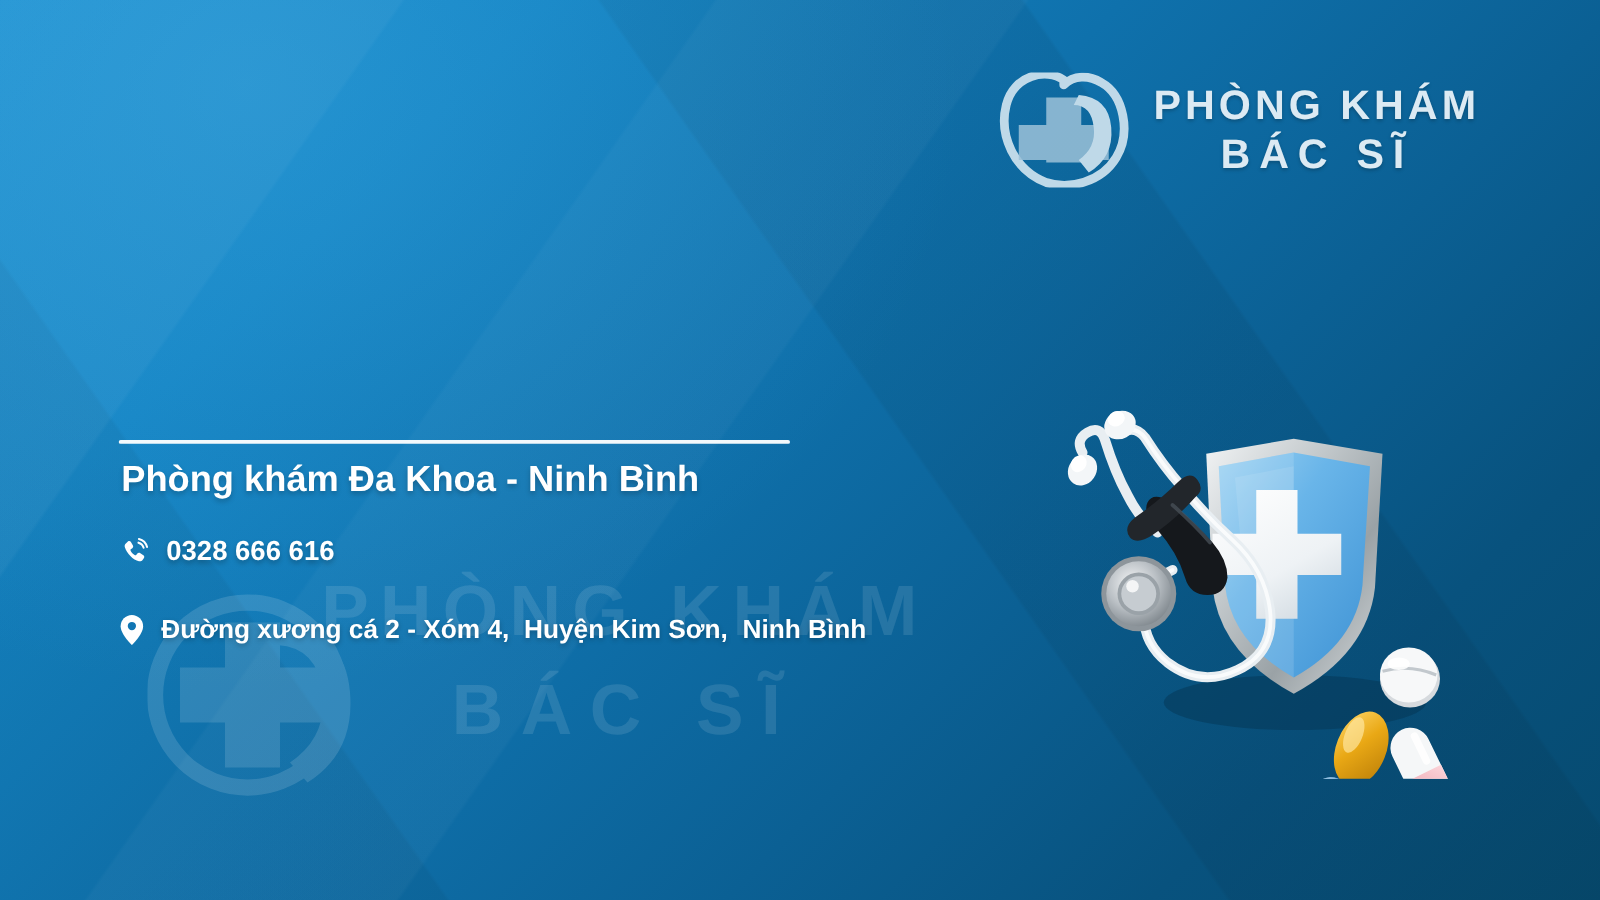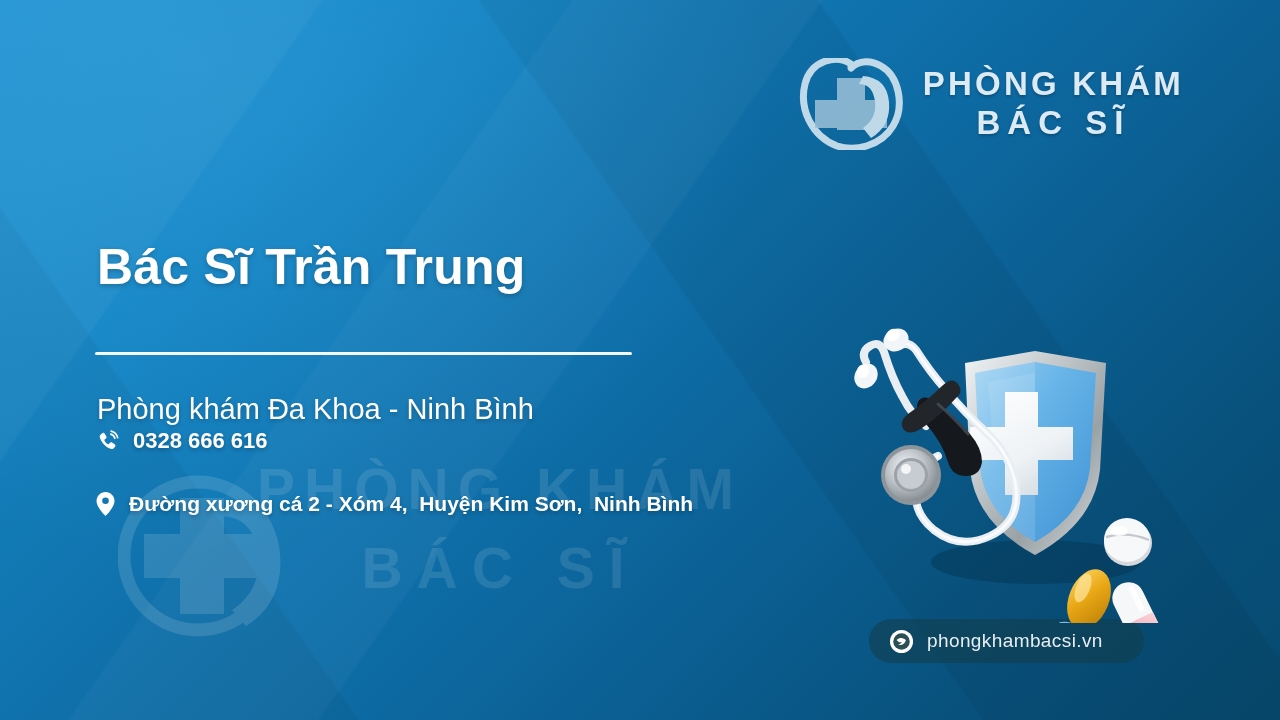--- a/index.html
+++ b/index.html
@@ -102,25 +102,25 @@
     top: 352px;
     width: 537px;
     height: 3px;
     background: #ffffff;
     opacity: 0.95;
     border-radius: 2px;
   }
   .subtitle {
     position: absolute;
     left: 97px;
-    top: 393px;
+    top: 368px;
     margin: 0;
     color: #ffffff;
     font-size: 29px;
-    font-weight: normal;
+    font-weight: bold;
     text-shadow: 0 2px 4px rgba(0,0,0,0.22);
   }
 
   .info-row {
     position: absolute;
     display: flex;
     align-items: center;
     gap: 14px;
     color: #ffffff;
     font-weight: bold;
@@ -185,49 +185,40 @@
       <path d="M54 6 C40 -4 14 2 8 26 C2 50 14 78 40 88 C58 94 84 88 96 68 C108 48 102 18 84 8 C74 2 62 2 54 10 Z" fill="none" stroke="#cfe3ef" stroke-width="7" stroke-linejoin="round"></path>
       <path d="M40 20 h28 v22 h22 v28 h-22 v2 h-28 v-2 h-22 v-28 h22 z" fill="#a8c9dd" opacity="0.85"></path>
       <path d="M66 18 q24 2 26 26 q2 24 -18 36 l-8 -10 q14 -10 12 -26 q-2 -18 -16 -18 z" fill="#cfe3ef"></path>
     </svg>
     <div class="logo-text">
       <div class="logo-line1">PHÒNG KHÁM</div>
       <div class="logo-line2">BÁC SĨ</div>
     </div>
   </div>
 
-  <h1 class="title">Bác Sĩ Trần Trung</h1>
   <div class="divider"></div>
   <h2 class="subtitle">Phòng khám Đa Khoa - Ninh Bình</h2>
 
   <div class="info-row" id="phone-row">
     <svg class="ico" width="23" height="23" viewBox="0 0 24 24">
       <path d="M6.8 3.2 c0.8 -0.5 1.8 -0.3 2.3 0.6 l1.7 2.9 c0.4 0.8 0.2 1.7 -0.5 2.2 l-1.3 1 c-0.3 0.2 -0.4 0.6 -0.2 1 c0.7 1.6 2.1 3.1 3.7 3.9 c0.4 0.2 0.8 0.1 1 -0.2 l1 -1.2 c0.5 -0.7 1.5 -0.9 2.2 -0.4 l2.8 1.8 c0.8 0.5 1 1.6 0.5 2.4 l-1 1.4 c-0.7 1 -2 1.5 -3.2 1.2 C11 18.7 5.6 13.4 4 7.9 c-0.4 -1.2 0.1 -2.5 1.1 -3.2 z" fill="#ffffff"></path>
       <path d="M15.4 4.3 a6.2 6.2 0 0 1 4.3 4.3" fill="none" stroke="#ffffff" stroke-width="1.7" stroke-linecap="round"></path>
       <path d="M15.8 1.2 a9.4 9.4 0 0 1 6.8 6.8" fill="none" stroke="#ffffff" stroke-width="1.7" stroke-linecap="round"></path>
     </svg>
     <span>0328 666 616</span>
   </div>
 
   <div class="info-row" id="address-row">
     <svg class="ico" width="19" height="24" viewBox="0 0 18 24">
       <path d="M9 0 C4 0 0 4 0 9 c0 6.5 9 15 9 15 s9 -8.5 9 -15 c0 -5 -4 -9 -9 -9 z" fill="#ffffff"></path>
       <circle cx="9" cy="8.8" r="3.3" fill="#1176b4"></circle>
     </svg>
     <span>Đường xương cá 2 - Xóm 4,  Huyện Kim Sơn,  Ninh Bình</span>
   </div>
 
-  <div class="site-pill">
-    <svg width="25" height="25" viewBox="0 0 26 26">
-      <circle cx="13" cy="13" r="12" fill="#ffffff"></circle>
-      <circle cx="13" cy="13" r="8.6" fill="#2b4f52"></circle>
-      <path d="M8 11.5 c3.5 -3.4 7.4 -2.2 9.6 0.2 c-1 3.6 -4.6 5.8 -8 4.6 c1.6 -0.4 3 -1.3 3.7 -2.6 c-1.8 0.5 -3.8 0.2 -5.3 -2.2 z" fill="#ffffff"></path>
-    </svg>
-    <span class="site-text">phongkhambacsi.vn</span>
-  </div>
 
   <svg class="illustration" viewBox="0 0 345 305">
     <defs>
       <linearGradient id="shieldFace" x1="0" y1="0" x2="1" y2="1">
         <stop offset="0%" stop-color="#9fd3f2"></stop>
         <stop offset="38%" stop-color="#69b5e9"></stop>
         <stop offset="100%" stop-color="#3e92d4"></stop>
       </linearGradient>
       <linearGradient id="shieldRim" x1="0" y1="0" x2="1" y2="1">
         <stop offset="0%" stop-color="#f2f4f5"></stop>

